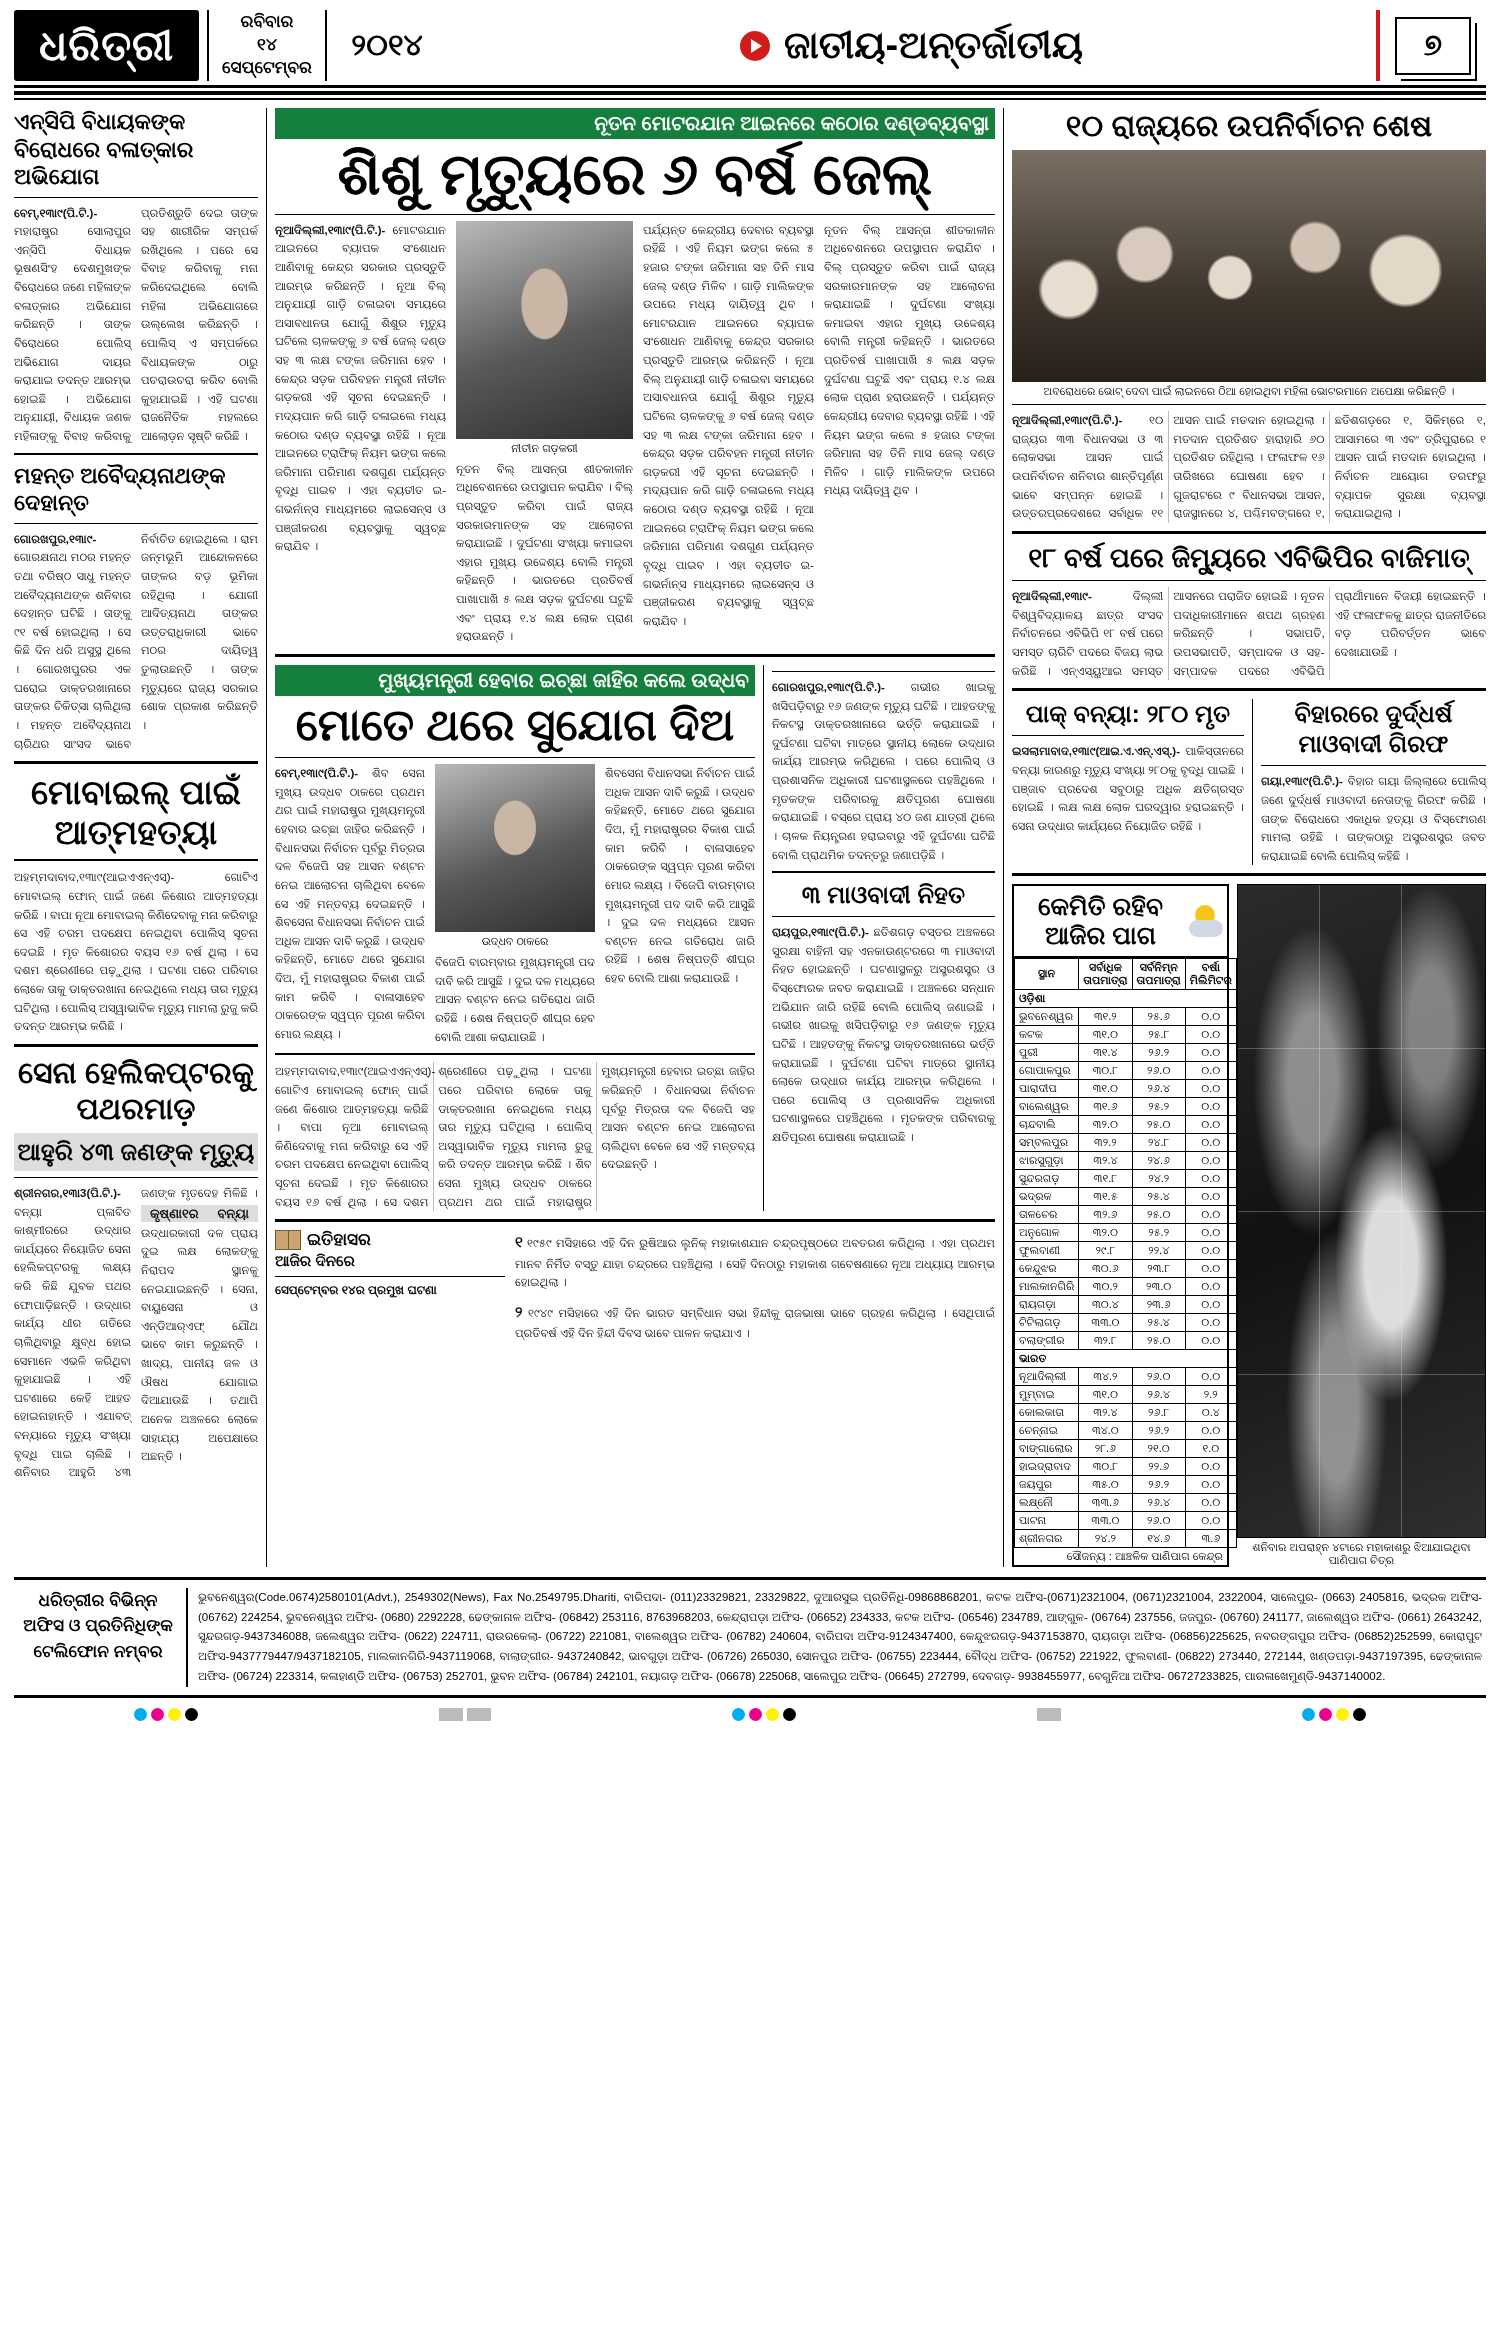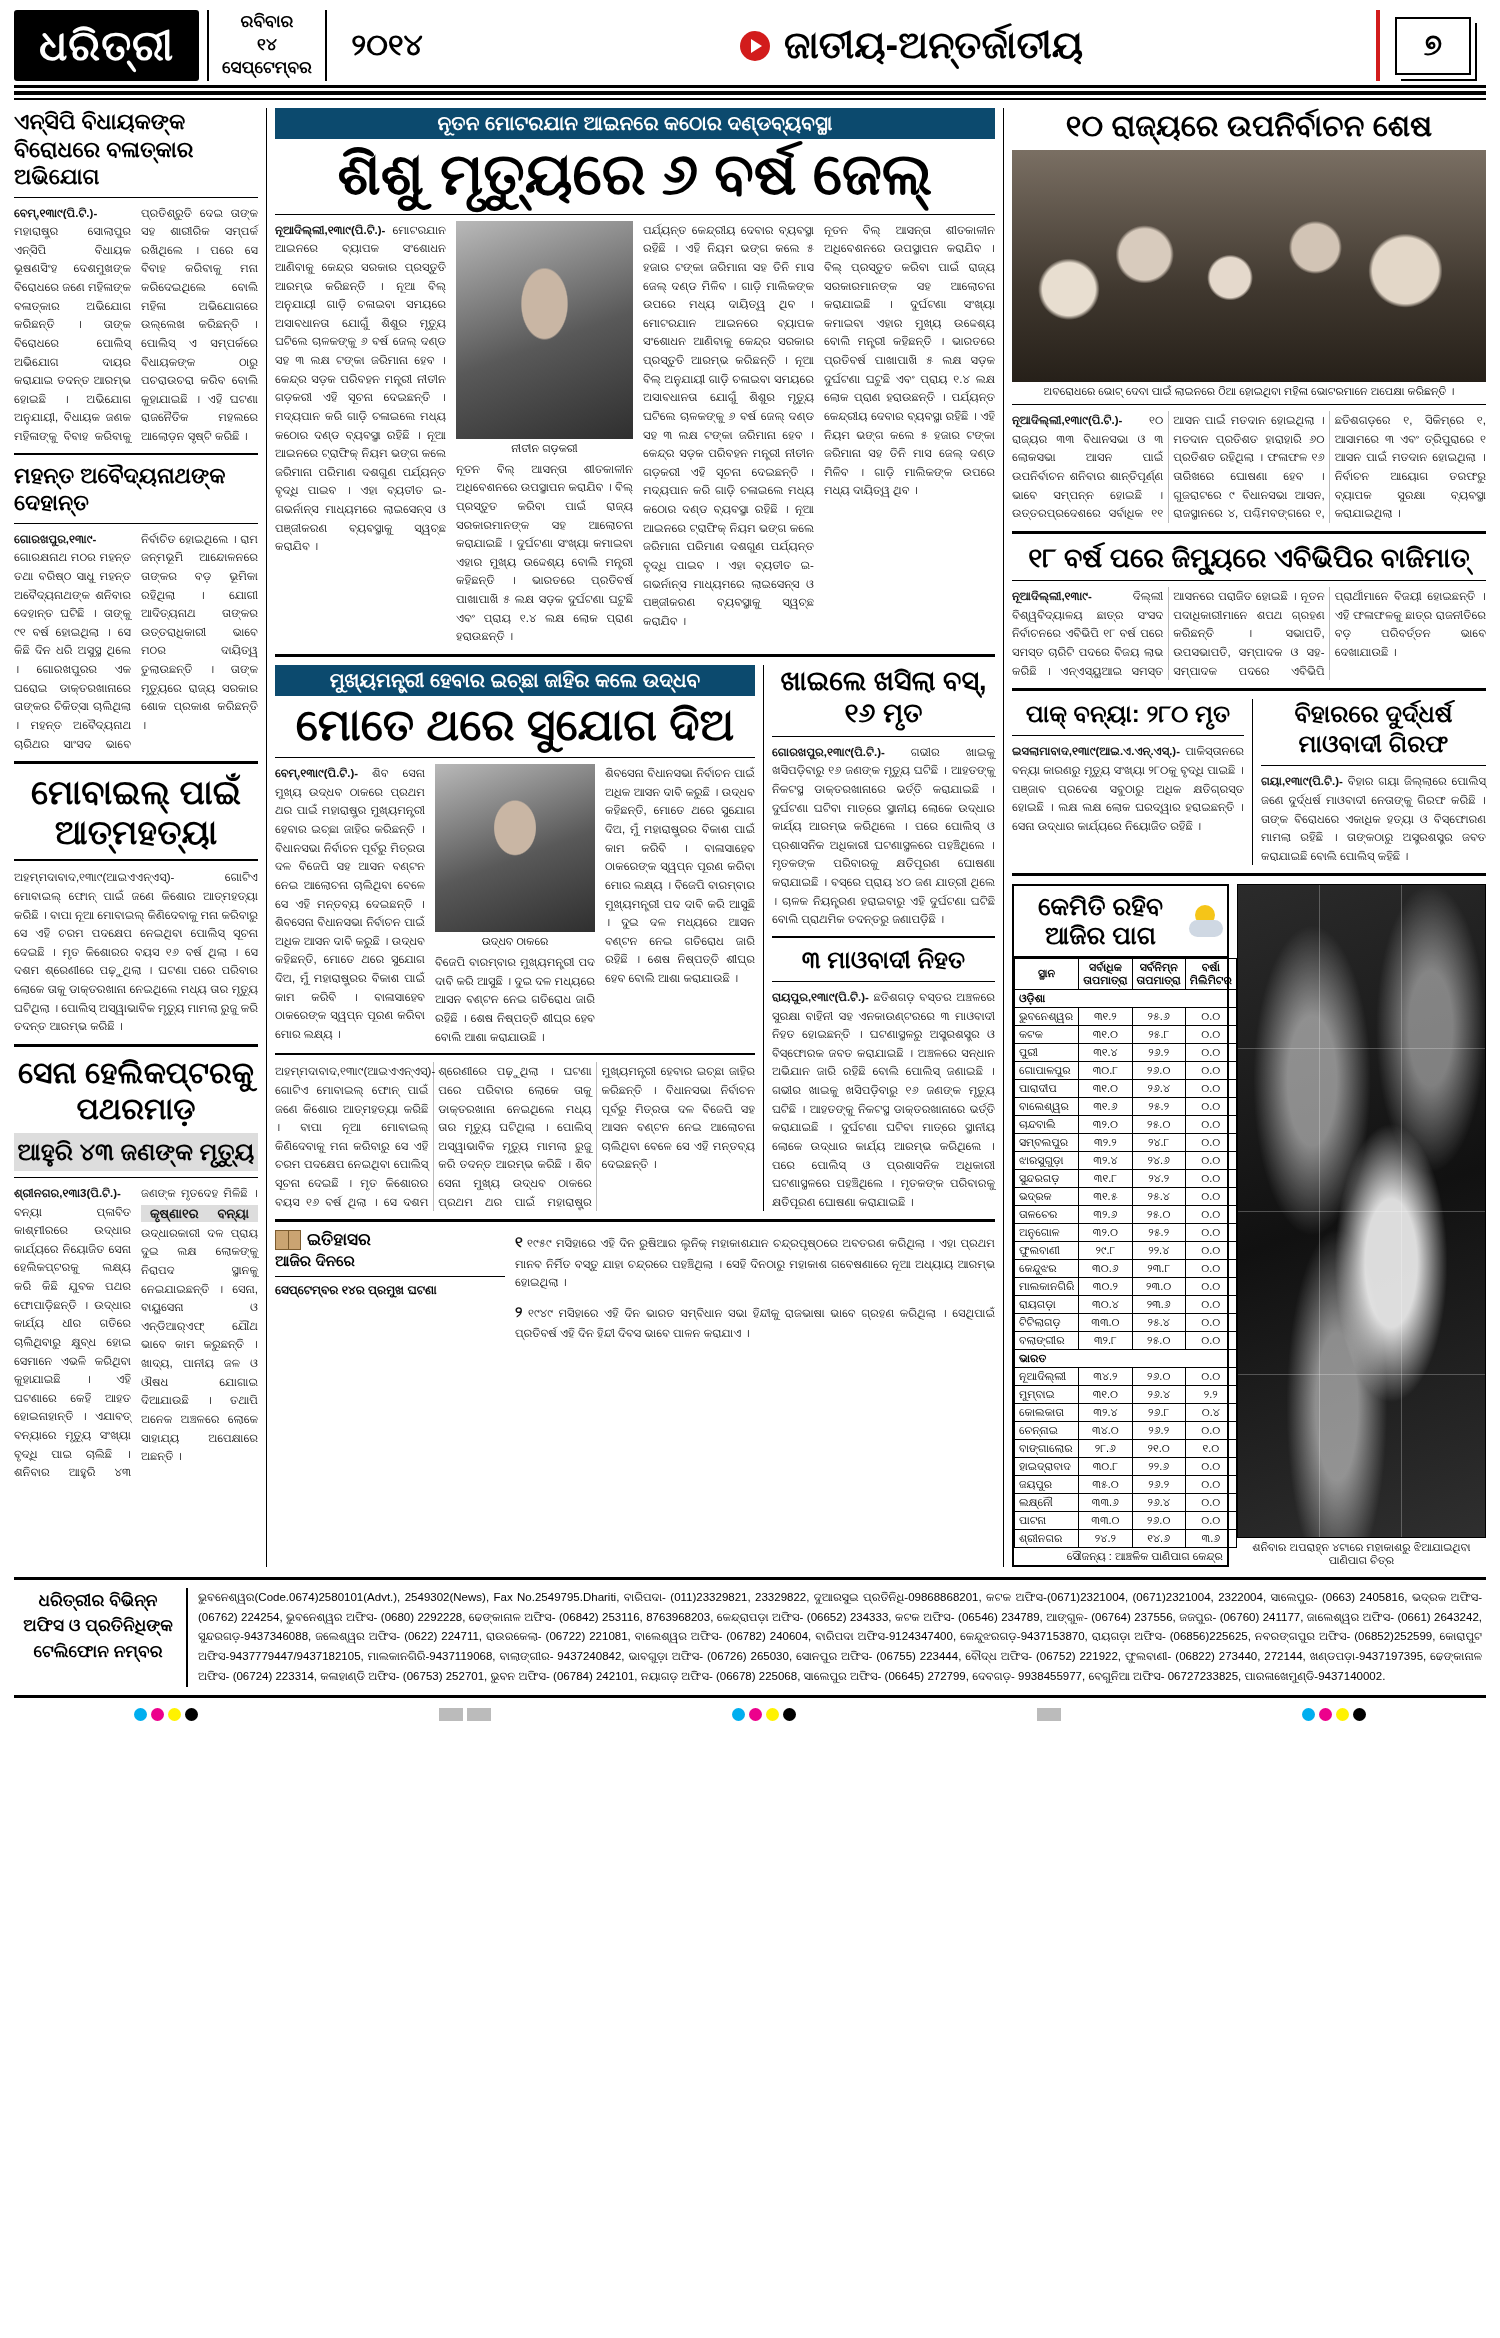--- a/index.html
+++ b/index.html
@@ -73,21 +73,21 @@
   .vline { width:1px; background:#000; }
 
   h2.head-sm { font-size:22px; line-height:1.25; font-weight:bold; margin:0 0 5px 0; }
   h1.head-lg { font-size:58px; line-height:1.08; font-weight:bold; margin:4px 0 8px 0; text-align:center; }
   h1.head-md { font-size:44px; line-height:1.12; font-weight:bold; margin:4px 0 8px 0; text-align:center; }
   h2.head-md2 { font-size:30px; line-height:1.2; font-weight:bold; margin:0 0 6px 0; text-align:center; }
   h2.head-28 { font-size:27px; line-height:1.2; font-weight:bold; margin:0 0 6px 0; text-align:center; }
   h2.head-24 { font-size:24px; line-height:1.25; font-weight:bold; margin:0 0 5px 0; text-align:center;}
 
   .banner-black {
-    background:#0c4a6e; color:#fff; text-align:center; font-size:20px; font-weight:bold;
+    background:#15803d; color:#fff; text-align:right; font-size:20px; font-weight:bold;
     padding:4px 6px; margin-bottom:4px;
   }
   .rule { height:2px; background:#000; margin:7px 0; }
   .rule-thin { height:1px; background:#000; margin:6px 0; }
   .rule-thick { height:3px; background:#000; margin:8px 0; }
 
   .body-text {
     font-size:11.5px; line-height:1.62; text-align:justify; color:#111;
   }
   .cols3 { column-count:3; column-gap:10px; column-rule:1px solid #bbb; }
@@ -302,21 +302,20 @@
           <div class="body-text cols3">
             <span>ଅହମ୍ମଦାବାଦ,୧୩ା୯(ଆଇଏଏନ୍‌ଏସ୍‌)- ଗୋଟିଏ ମୋବାଇଲ୍‌ ଫୋନ୍‌ ପାଇଁ ଜଣେ କିଶୋର ଆତ୍ମହତ୍ୟା କରିଛି । ବାପା ନୂଆ ମୋବାଇଲ୍‌ କିଣିଦେବାକୁ ମନା କରିବାରୁ ସେ ଏହି ଚରମ ପଦକ୍ଷେପ ନେଇଥିବା ପୋଲିସ୍‌ ସୂଚନା ଦେଇଛି । ମୃତ କିଶୋରର ବୟସ ୧୬ ବର୍ଷ ଥିଲା । ସେ ଦଶମ ଶ୍ରେଣୀରେ ପଢ଼ୁଥିଲା । ଘଟଣା ପରେ ପରିବାର ଲୋକେ ତାକୁ ଡାକ୍ତରଖାନା ନେଇଥିଲେ ମଧ୍ୟ ତାର ମୃତ୍ୟୁ ଘଟିଥିଲା । ପୋଲିସ୍‌ ଅସ୍ୱାଭାବିକ ମୃତ୍ୟୁ ମାମଲା ରୁଜୁ କରି ତଦନ୍ତ ଆରମ୍ଭ କରିଛି ।</span>
             <span>ଶିବ ସେନା ମୁଖ୍ୟ ଉଦ୍ଧବ ଠାକରେ ପ୍ରଥମ ଥର ପାଇଁ ମହାରାଷ୍ଟ୍ର ମୁଖ୍ୟମନ୍ତ୍ରୀ ହେବାର ଇଚ୍ଛା ଜାହିର କରିଛନ୍ତି । ବିଧାନସଭା ନିର୍ବାଚନ ପୂର୍ବରୁ ମିତ୍ରତା ଦଳ ବିଜେପି ସହ ଆସନ ବଣ୍ଟନ ନେଇ ଆଲୋଚନା ଚାଲିଥିବା ବେଳେ ସେ ଏହି ମନ୍ତବ୍ୟ ଦେଇଛନ୍ତି ।</span>
           </div>
         </div>
 
         <div class="vline"></div>
 
         <div style="width:226px;">
           <div>
-            <h2 class="head-28">ଖାଇଲେ ଖସିଲା ବସ୍‌, ୧୬ ମୃତ</h2>
             <div class="rule-thin"></div>
             <div class="body-text">
               <b>ଗୋରଖପୁର,୧୩ା୯(ପି.ଟି.)-</b>
               <span>ଗଭୀର ଖାଇକୁ ଖସିପଡ଼ିବାରୁ ୧୬ ଜଣଙ୍କ ମୃତ୍ୟୁ ଘଟିଛି । ଆହତଙ୍କୁ ନିକଟସ୍ଥ ଡାକ୍ତରଖାନାରେ ଭର୍ତ୍ତି କରାଯାଇଛି । ଦୁର୍ଘଟଣା ଘଟିବା ମାତ୍ରେ ସ୍ଥାନୀୟ ଲୋକେ ଉଦ୍ଧାର କାର୍ଯ୍ୟ ଆରମ୍ଭ କରିଥିଲେ । ପରେ ପୋଲିସ୍‌ ଓ ପ୍ରଶାସନିକ ଅଧିକାରୀ ଘଟଣାସ୍ଥଳରେ ପହଞ୍ଚିଥିଲେ । ମୃତକଙ୍କ ପରିବାରକୁ କ୍ଷତିପୂରଣ ଘୋଷଣା କରାଯାଇଛି ।</span>
               <span>ବସ୍‌ରେ ପ୍ରାୟ ୪୦ ଜଣ ଯାତ୍ରୀ ଥିଲେ । ଚାଳକ ନିୟନ୍ତ୍ରଣ ହରାଇବାରୁ ଏହି ଦୁର୍ଘଟଣା ଘଟିଛି ବୋଲି ପ୍ରାଥମିକ ତଦନ୍ତରୁ ଜଣାପଡ଼ିଛି ।</span>
             </div>
           </div>
           <div class="rule"></div>
           <div>
             <h2 class="head-24">୩ ମାଓବାଦୀ ନିହତ</h2>

